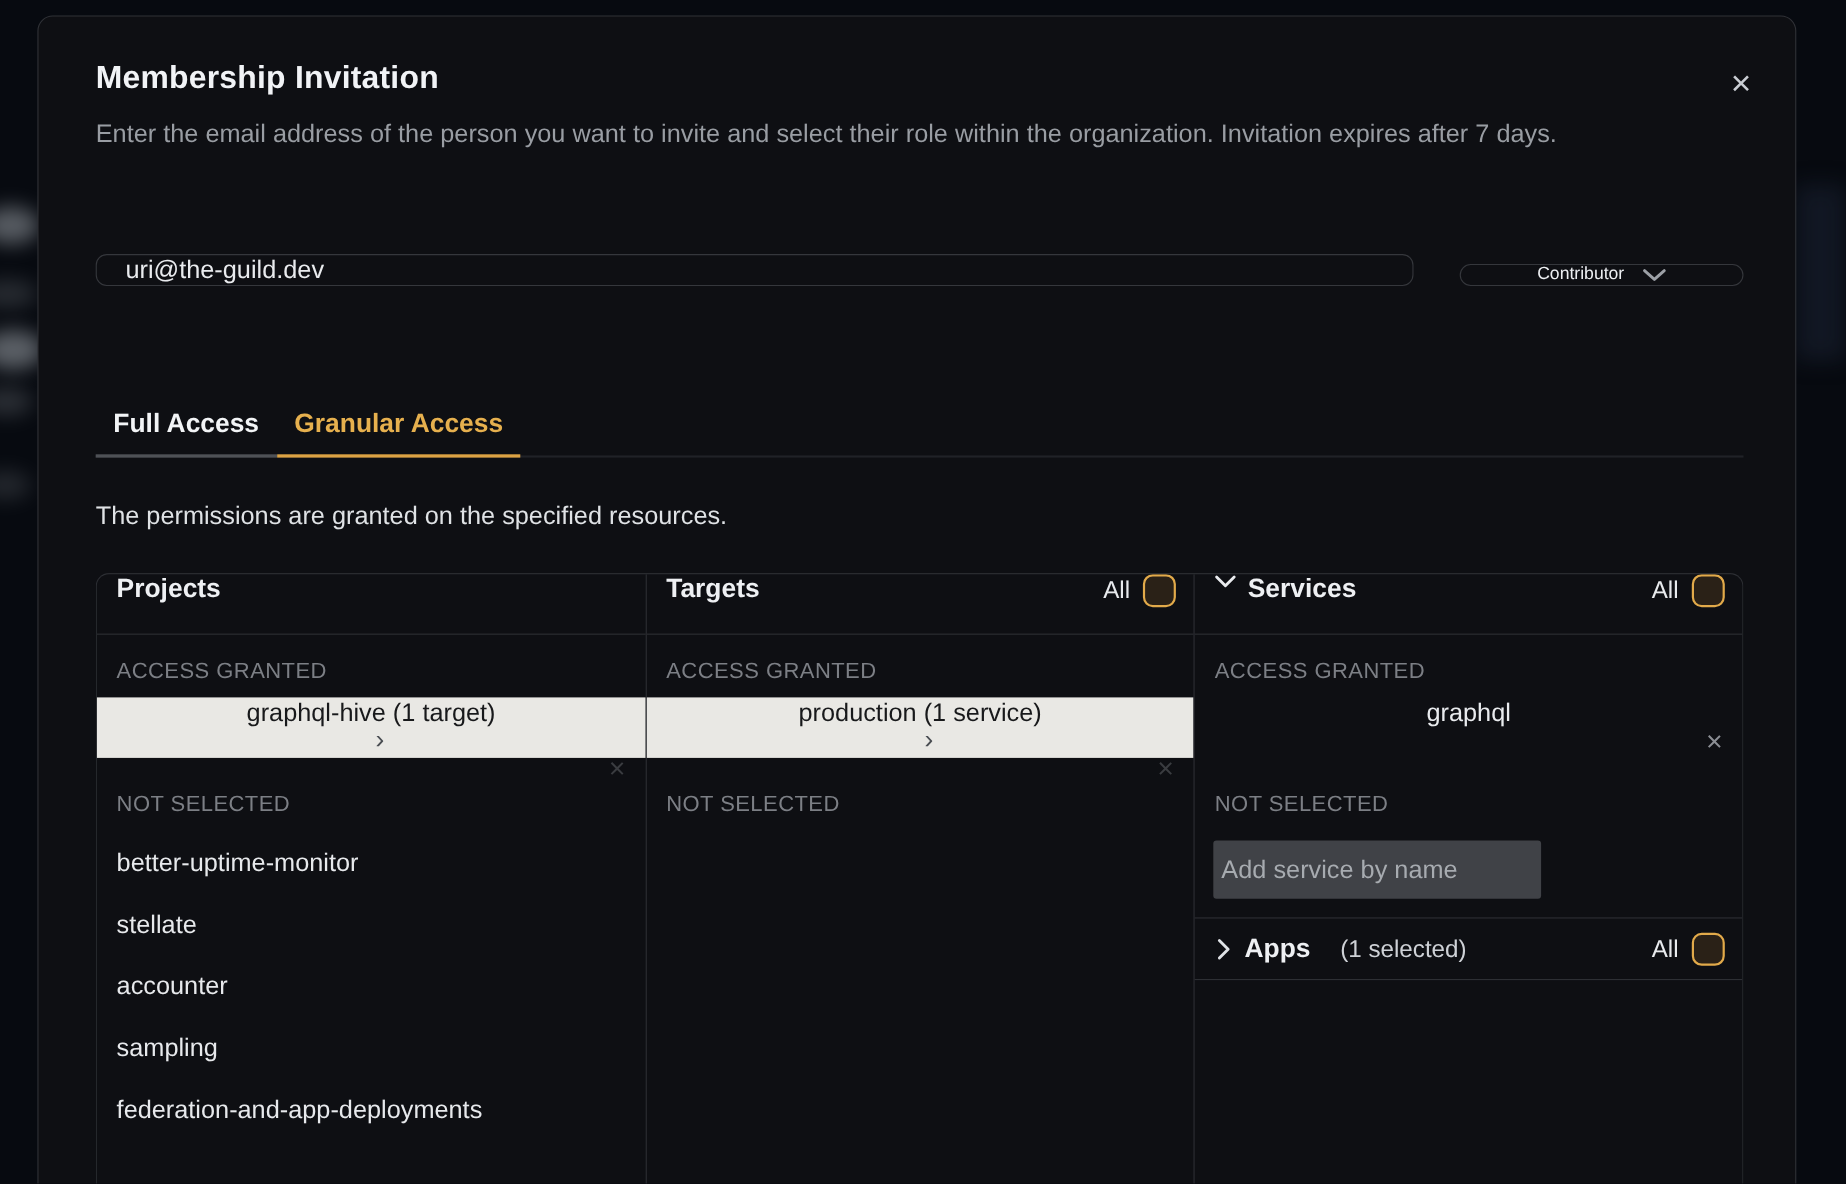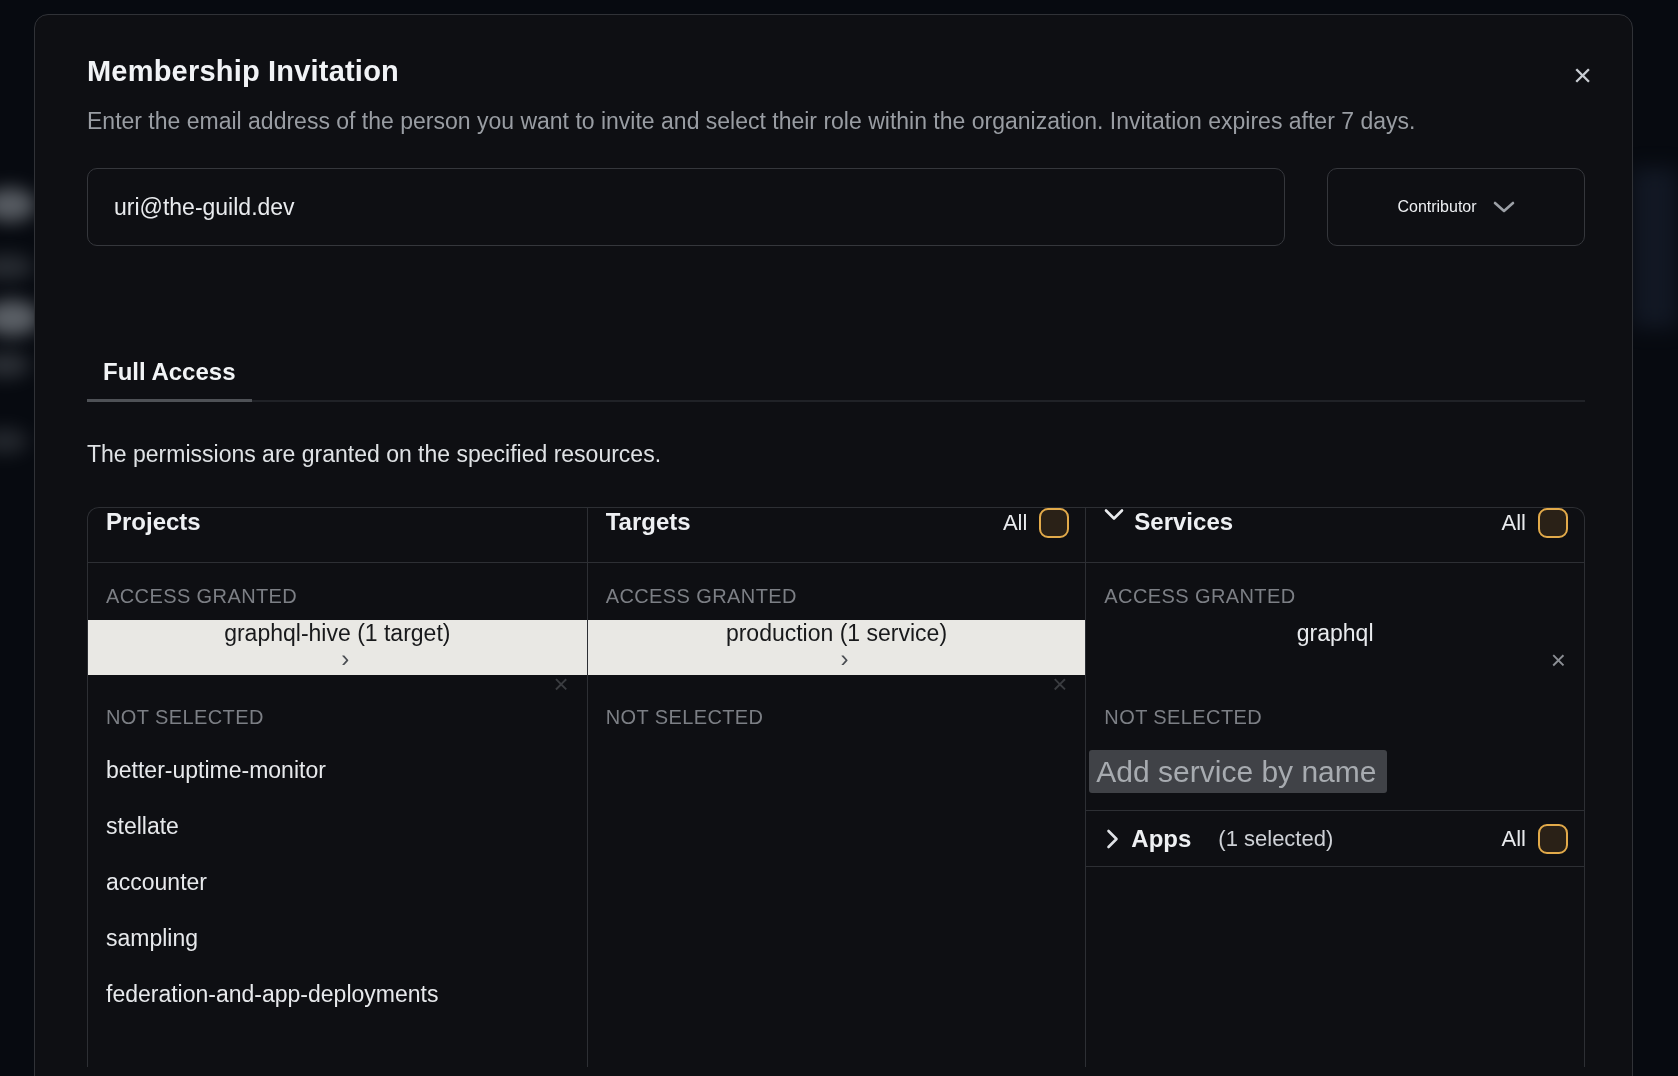--- a/index.html
+++ b/index.html
@@ -17,21 +17,21 @@
   .modal {
     position:absolute; left:34px; top:14px; width:1599px; height:1100px;
     background:#0e0f13; border:1px solid #303237; border-radius:14px;
     padding:40px 47px 0 52px;
   }
   .close-btn { position:absolute; top:44px; right:40px; font-size:32px; line-height:1; color:#c9cdd3; cursor:pointer; font-weight:400; }
 
   .title { font-size:29px; font-weight:700; color:#f1f3f6; letter-spacing:.2px; }
   .desc  { margin-top:14px; font-size:23px; line-height:38px; color:#999da3; padding-right:6px; }
 
-  .form-row { margin-top:28px; display:flex; gap:42px; height:78px; }
+  .form-row { margin-top:42px; display:flex; gap:42px; height:78px;align-items:flex-end; }
   .email-input {
     flex:1; background:transparent; border:1px solid #35373c; border-radius:10px;
     color:#e9ebee; font-size:23px; padding:0 26px; font-family:"Liberation Sans", sans-serif;
     outline:none;
   }
   .role-select {
     width:258px; border:1px solid #35373c; border-radius:10px;
     display:flex; align-items:center; justify-content:center; gap:16px;
     font-size:16px; color:#edeff2; cursor:pointer;
   }
@@ -78,23 +78,23 @@
   .row-chev { margin-left:16px; color:#4a4d52; font-size:24px; line-height:1; }
   .row-x { margin-left:auto; font-size:26px; line-height:1; color:#3a3c40; cursor:pointer; }
   .granted-row.dark .row-x { color:#8b8e94; }
   .ns-label { margin-top:27px; }
   .item-list { margin-top:10px; display:flex; flex-direction:column; }
   .list-item {
     height:56px; display:flex; align-items:center; padding-left:18px;
     font-size:23px; color:#e7e9ec; cursor:pointer;
   }
   .add-service {
-    margin:18px 0 0 3px; width:298px; height:43px;
+    margin:18px 0 0 17px; width:298px; height:53px;
     background:#404247; border:none; border-radius:3px; outline:none;
-    font-size:30px; color:#e9ebee; padding:0 7px; font-family:"Liberation Sans", sans-serif;
+    font-size:23px; color:#e9ebee; padding:0 7px; font-family:"Liberation Sans", sans-serif;
   }
   .add-service::placeholder { color:#a7abb0; opacity:1; }
   .apps-row {
     margin-top:17px; height:57px; flex:0 0 57px;
     border-top:1px solid #2d2f34; border-bottom:1px solid #2d2f34;
     display:flex; align-items:center; padding:0 16px 0 20px; cursor:pointer;
   }
   .apps-chev { display:flex; align-items:center; margin-right:12px; }
   .apps-title { font-size:24px; font-weight:700; color:#eef0f3; }
   .apps-count { font-size:22px; color:#ced1d6; margin-left:27px; }
@@ -124,20 +124,21 @@
       <span class="chev">
         <svg class="ic" width="22" height="14" viewBox="0 0 22 14">
             <path d="M2 3 L11 11 L20 3" fill="none" stroke="#9ca0a6" stroke-width="2.6" stroke-linecap="round" stroke-linejoin="round"></path>
           </svg>
       </span>
     </div>
   </div>
 
   <div class="tabs">
     <div class="tab inactive">Full Access</div>
+    <div class="tab active">Granular Access</div>
   </div>
 
   <div class="note">The permissions are granted on the specified resources.</div>
 
   <div class="panel">
 
     <div class="col">
       <div class="col-header">
         <span>Projects</span>
       </div>

